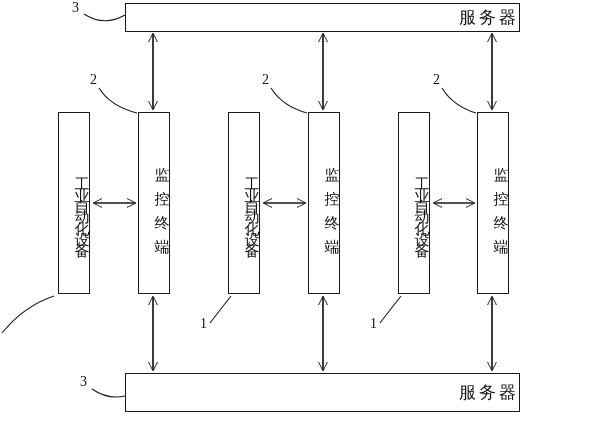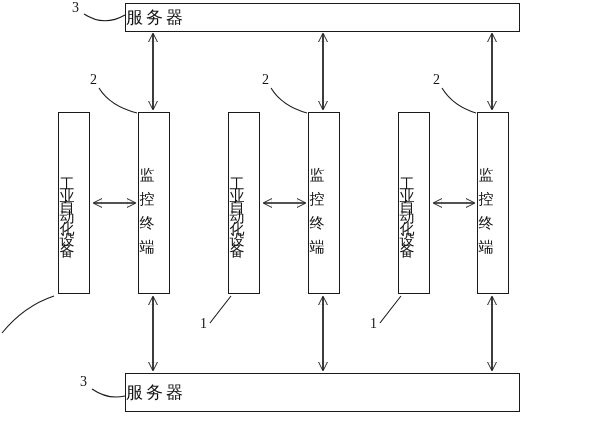--- a/index.html
+++ b/index.html
@@ -12,21 +12,21 @@
     overflow:hidden;
   }
   .wires{position:absolute;left:0;top:0;width:601px;height:422px;}
   .wires path,.wires line{stroke:#1a1a1a;fill:none;}
   .arrow{stroke-width:1.7;}
   .leader{stroke-width:1.1;}
   .box{
     position:absolute;
     border:1.6px solid #1a1a1a;
     background:#ffffff;
-    display:flex;align-items:center;justify-content:flex-start;
+    display:flex;align-items:center;justify-content:flex-end;
     box-sizing:border-box;
   }
   .hserver{left:125px;width:395px;}
   .top-server{top:3px;height:29px;}
   .bottom-server{top:373px;height:39px;}
   .hserver span{font-size:17px;letter-spacing:3px;font-weight:500;}
   .vbox{width:32px;top:112px;height:182px;}
   .vtext{
     writing-mode:vertical-rl;
     text-orientation:upright;

